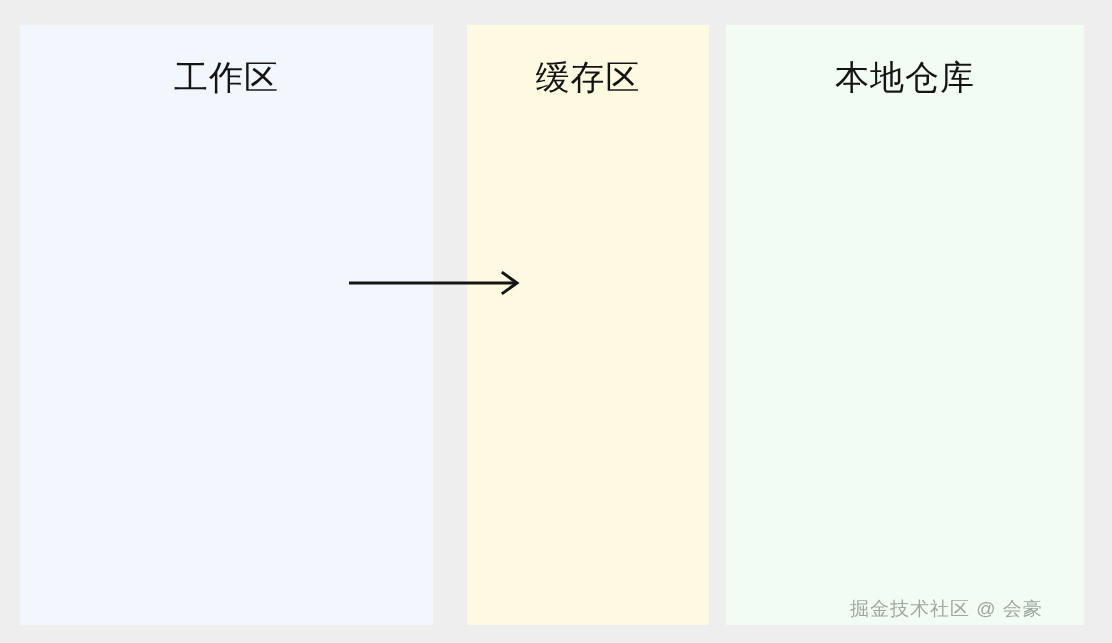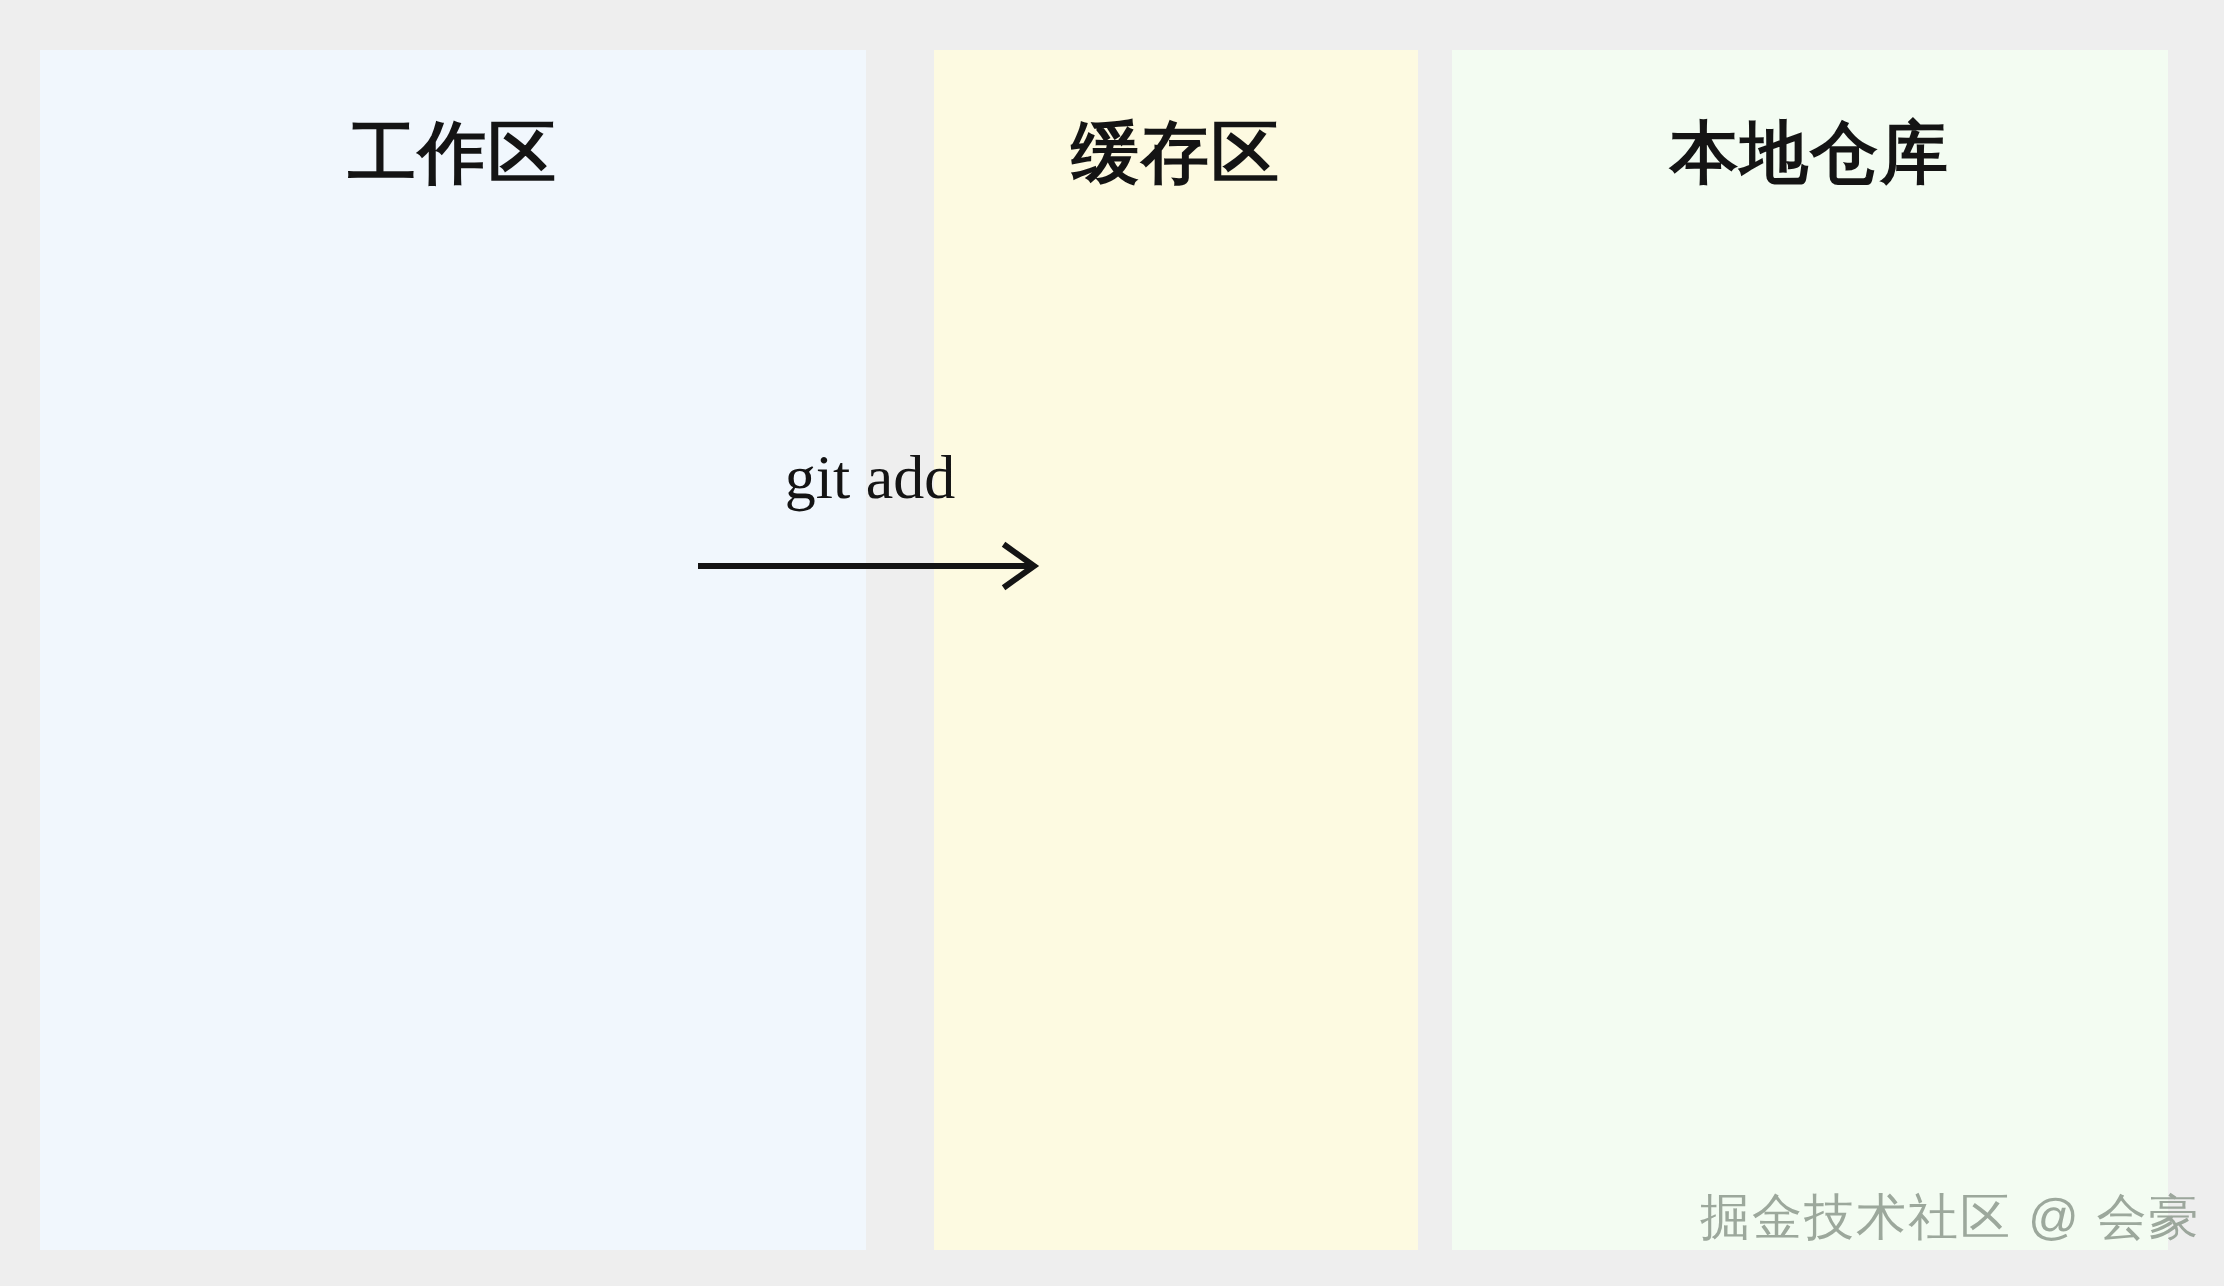--- a/index.html
+++ b/index.html
@@ -34,21 +34,21 @@
   .zone-title {
     position: absolute;
     top: 30px;
     left: 0;
     right: 0;
     text-align: center;
     font-size: 34px;
     line-height: 44px;
     color: #141414;
     font-family: "Liberation Sans", "DejaVu Sans", sans-serif;
-    font-weight: 700;
+    font-weight: 400;
     letter-spacing: 1px;
     white-space: nowrap;
   }
 
   
   .transition {
     position: absolute;
     height: 90px;
   }
   .transition-label {
@@ -73,21 +73,21 @@
   }
 
   #transition-add    { left: 345px; top: 218px; width: 180px; }
   #transition-commit { left: 660px; top: 218px; width: 182px; }
 
   
   #watermark {
     position: absolute;
     left: 850px;
     top: 596px;
-    font-size: 25px;
+    font-size: 19px;
     line-height: 26px;
     color: #8e9a8e;
     opacity: 0.85;
     white-space: nowrap;
     font-family: "Liberation Sans", "DejaVu Sans", sans-serif;
     letter-spacing: 1px;
   }
 </style>
 </head>
 <body>
@@ -100,21 +100,20 @@
 
   <div class="zone" id="zone-staging">
     <div class="zone-title">缓存区</div>
   </div>
 
   <div class="zone" id="zone-repository">
     <div class="zone-title">本地仓库</div>
   </div>
 
   <div class="transition" id="transition-add">
-    <div class="transition-label">git add</div>
     <svg class="transition-arrow" viewBox="0 0 180 34" preserveAspectRatio="none">
       <line x1="4" y1="17" x2="170" y2="17" stroke="#141414" stroke-width="3"></line>
       <polyline points="158,7 172,17 158,27" fill="none" stroke="#141414" stroke-width="3" stroke-linecap="square" stroke-linejoin="miter"></polyline>
     </svg>
   </div>
 
 
   <div id="watermark">掘金技术社区 @ 会豪</div>
 
 </div>

